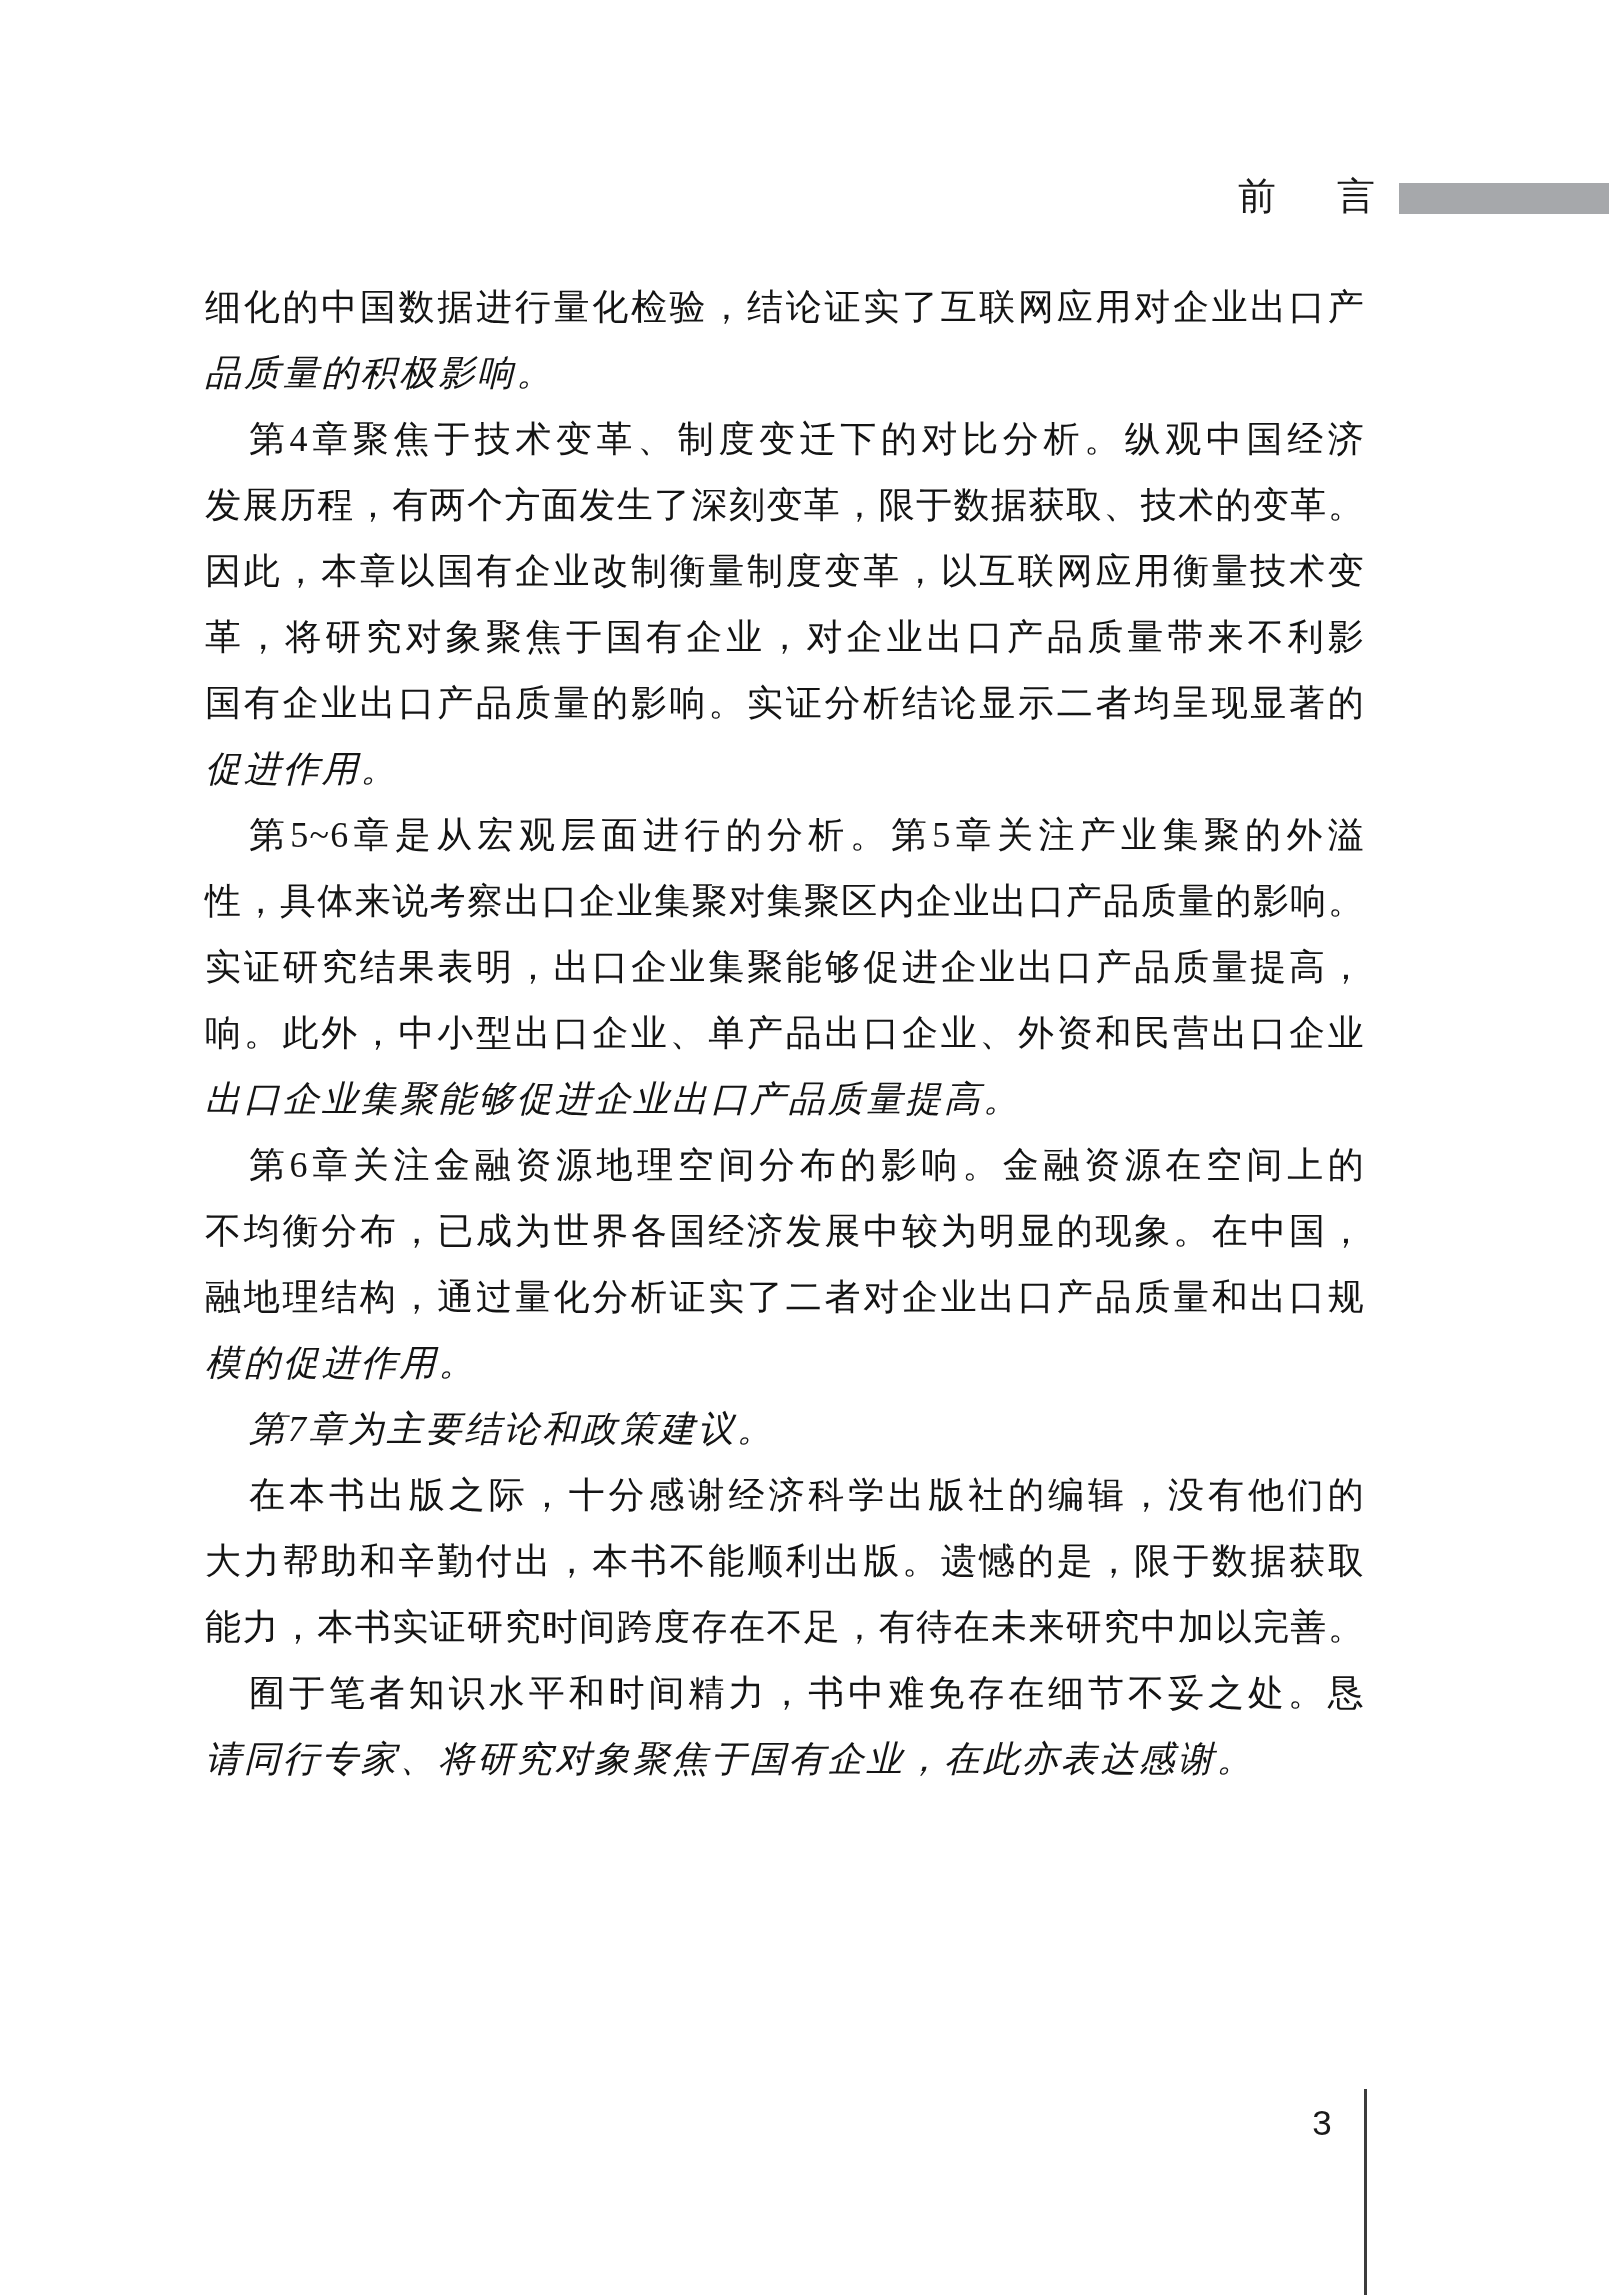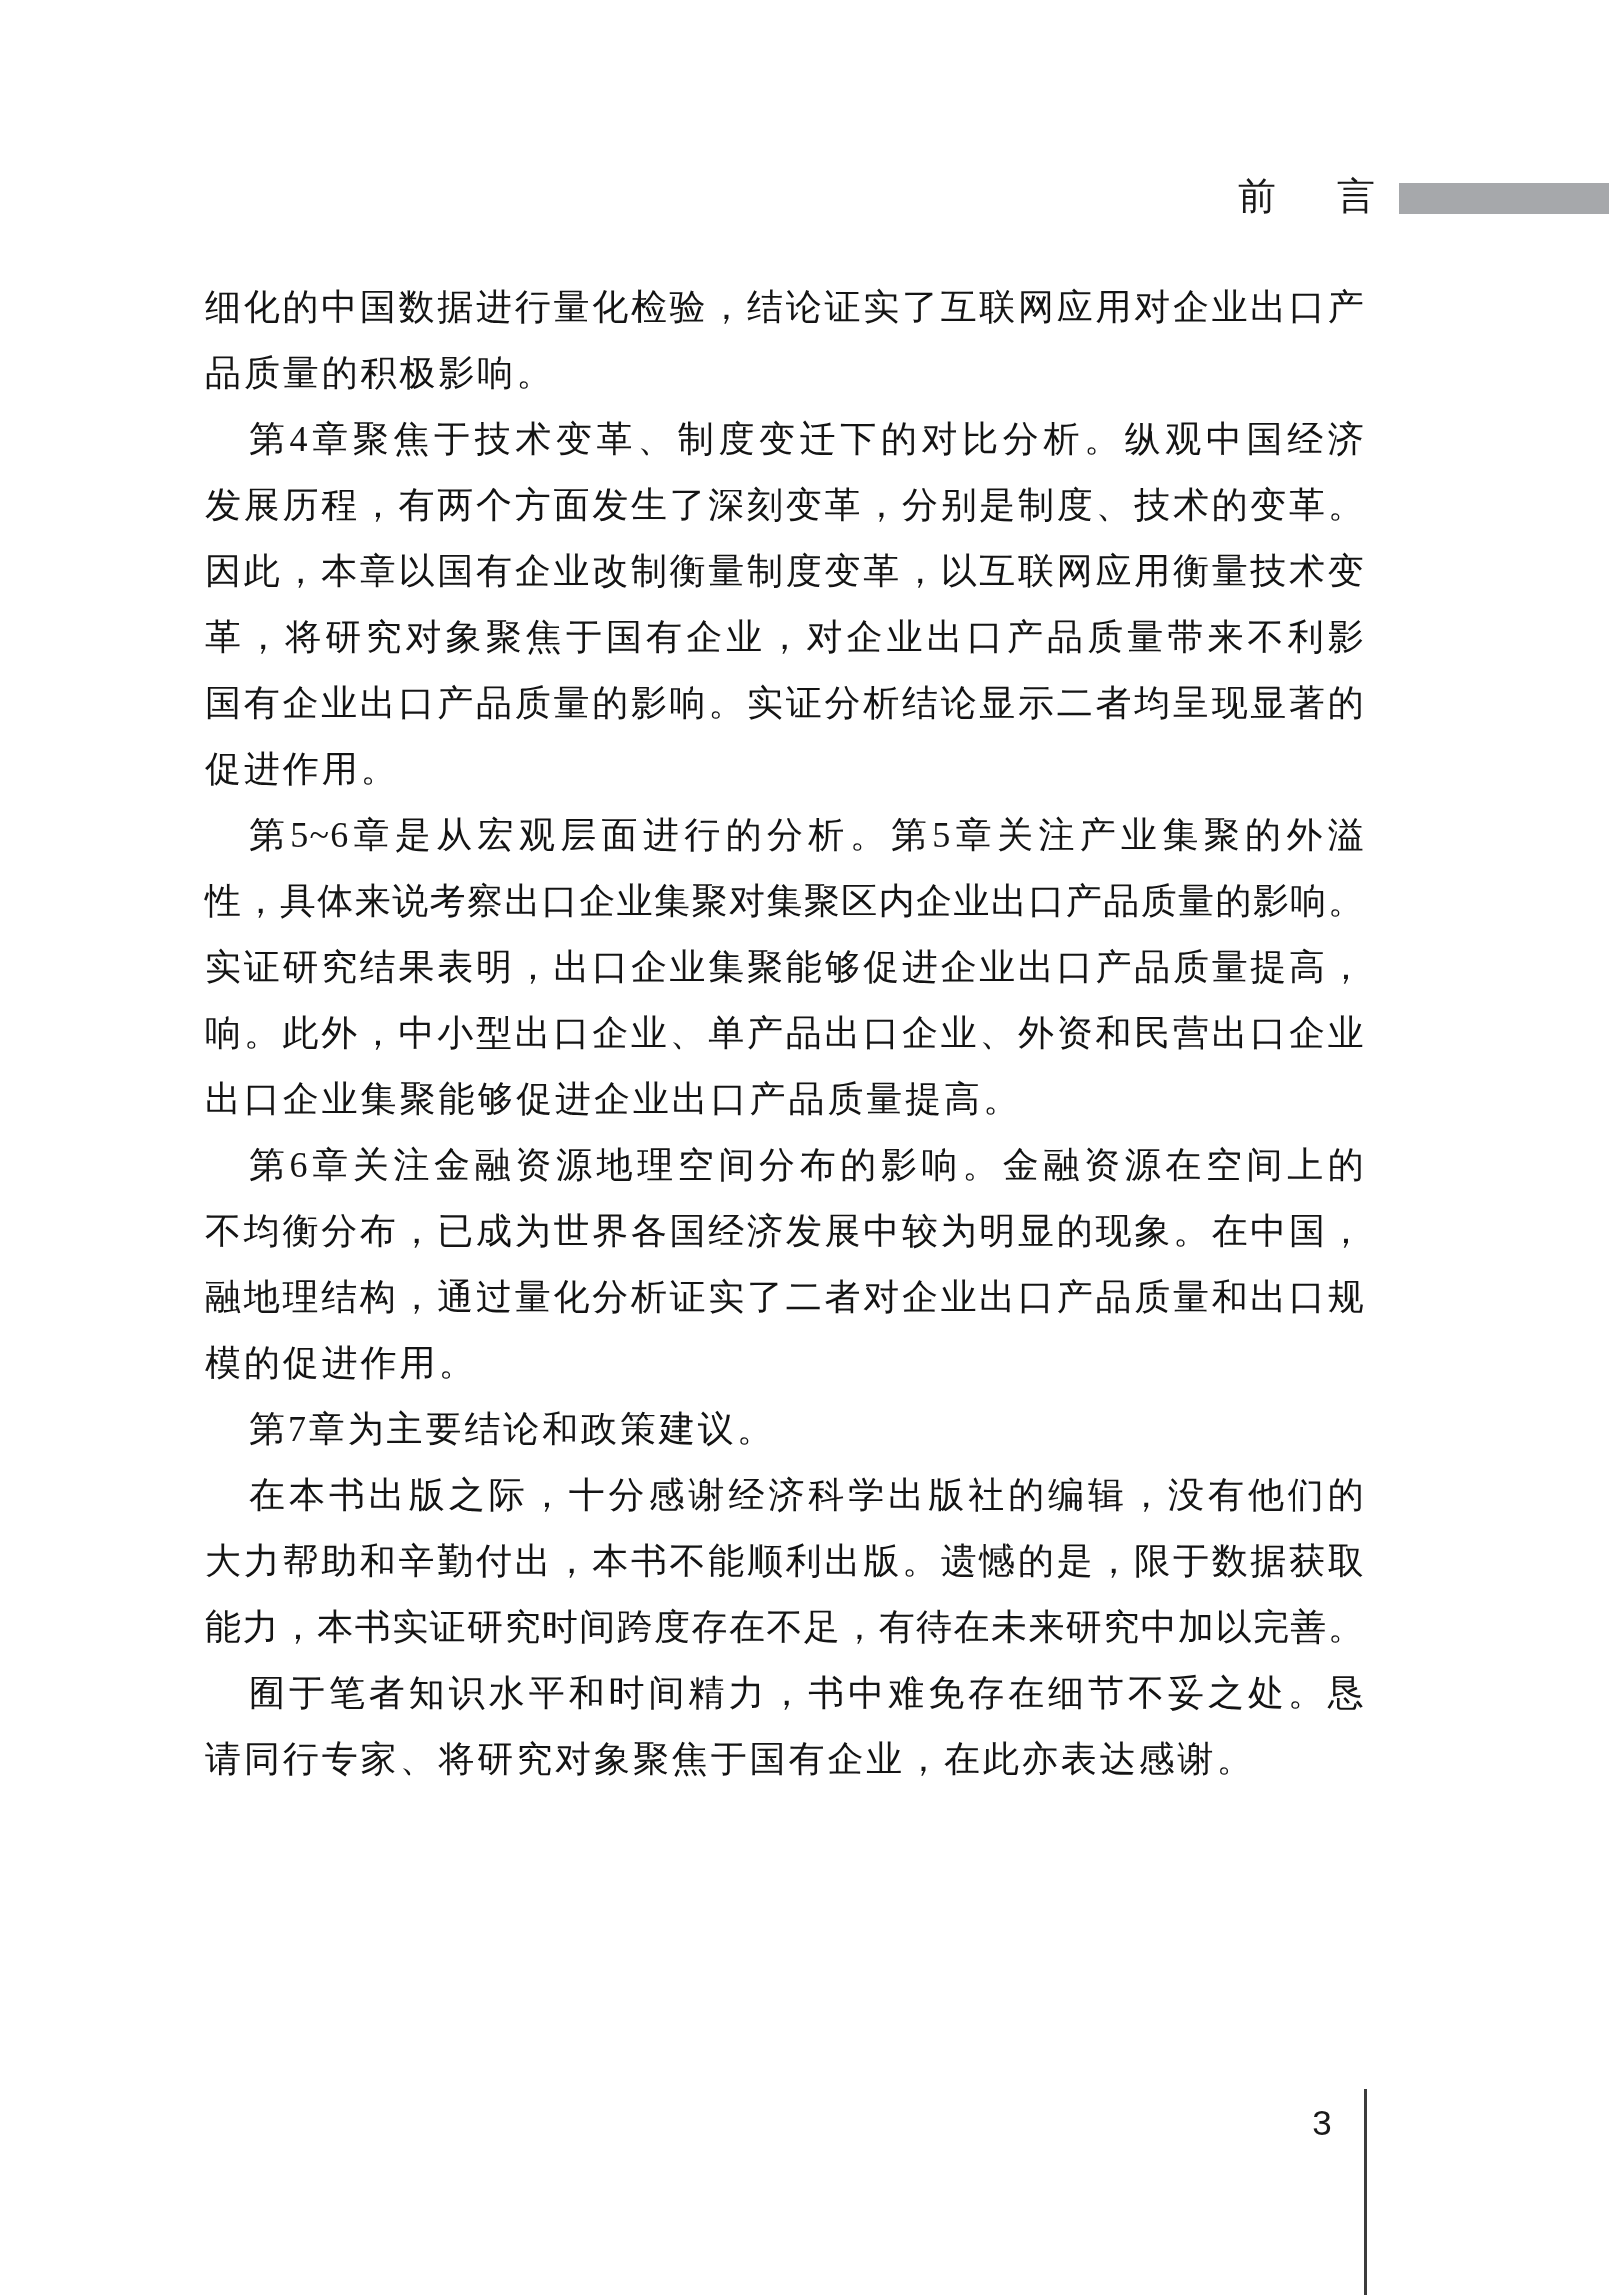--- a/index.html
+++ b/index.html
@@ -48,20 +48,21 @@
     letter-spacing: 1.2px;
     text-align: justify;
     text-align-last: justify;
     color: #141414;
   }
   .line.indent { text-indent: 44px; }
   .line.last {
     text-align: right;
     text-align-last: left;
     letter-spacing: 2.9px;
+    font-style: italic;
   }
 
   
   .page-number {
     position: absolute;
     left: 1297px;
     top: 2104px;
     width: 50px;
     text-align: center;
     font-size: 35px;
@@ -86,21 +87,21 @@
   <div class="header-title">
     <span>前</span>
     <span>言</span>
   </div>
   <div class="header-bar" style="background:#a6a8ab"></div>
 
   <div class="body-text">
     <div class="line">细化的中国数据进行量化检验，结论证实了互联网应用对企业出口产</div>
     <div class="line last">品质量的积极影响。</div>
     <div class="line indent">第4章聚焦于技术变革、制度变迁下的对比分析。纵观中国经济</div>
-    <div class="line">发展历程，有两个方面发生了深刻变革，分别是制度、技术的变革。</div>
+    <div class="line">发展历程，有两个方面发生了深刻变革，限于数据获取、技术的变革。</div>
     <div class="line">因此，本章以国有企业改制衡量制度变革，以互联网应用衡量技术变</div>
     <div class="line">革，将研究对象聚焦于国有企业，对企业出口产品质量带来不利影</div>
     <div class="line">国有企业出口产品质量的影响。实证分析结论显示二者均呈现显著的</div>
     <div class="line last">促进作用。</div>
     <div class="line indent">第5~6章是从宏观层面进行的分析。第5章关注产业集聚的外溢</div>
     <div class="line">性，具体来说考察出口企业集聚对集聚区内企业出口产品质量的影响。</div>
     <div class="line">实证研究结果表明，出口企业集聚能够促进企业出口产品质量提高，</div>
     <div class="line">响。此外，中小型出口企业、单产品出口企业、外资和民营出口企业</div>
     <div class="line last">出口企业集聚能够促进企业出口产品质量提高。</div>
     <div class="line indent">第6章关注金融资源地理空间分布的影响。金融资源在空间上的</div>

